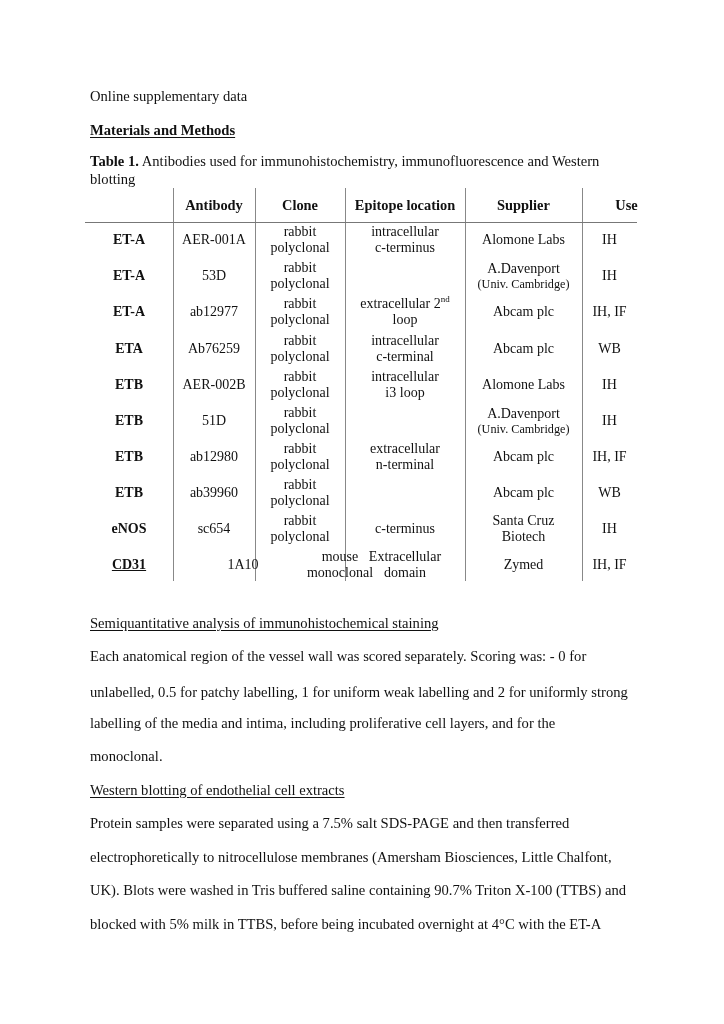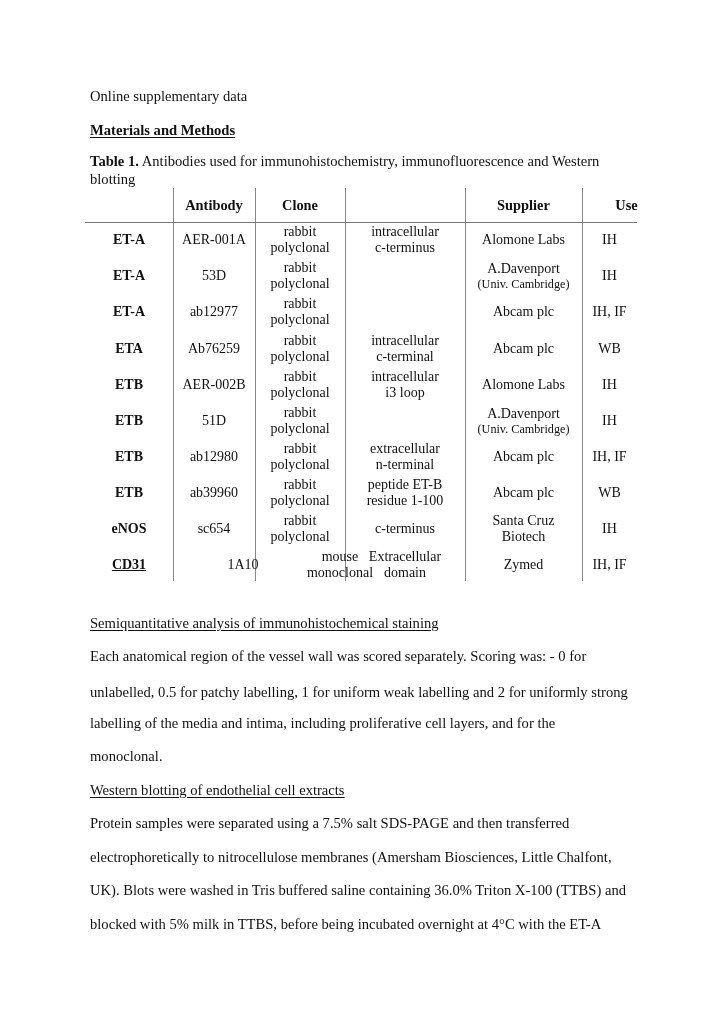--- a/index.html
+++ b/index.html
@@ -38,20 +38,21 @@
 <div class="tbl">
   <div class="vline" style="left:88px;"></div>
   <div class="vline" style="left:170px;"></div>
   <div class="vline" style="left:260px;"></div>
   <div class="vline" style="left:380px;"></div>
   <div class="vline" style="left:497px;"></div>
   <div class="hline"></div>
 
   <div class="hdr" style="left:88px;width:82px;">Antibody</div>
   <div class="hdr" style="left:170px;width:90px;">Clone</div>
+  <div class="hdr" style="left:260px;width:120px;">Epitope location</div>
   <div class="hdr" style="left:380px;width:117px;">Supplier</div>
   <div class="hdr" style="left:514px;width:55px;">Use</div>
 
   <div id="rows">
       <div class="row" style="top: 36px; height: 32px;">
         <div class="cell t" style="left: 0px; width: 88px;">
           <span>ET-A</span>
         </div>
         <div class="cell" style="left: 88px; width: 82px;">
           <span>AER-001A</span>
@@ -95,20 +96,24 @@
         <div class="cell t" style="left: 0px; width: 88px;">
           <span>ET-A</span>
         </div>
         <div class="cell" style="left: 88px; width: 82px;">
           <span>ab12977</span>
         </div>
         <div class="cell" style="left: 170px; width: 90px;">
           <span>rabbit</span>
           <span>polyclonal</span>
         </div>
+        <div class="cell" style="left: 260px; width: 120px;">
+          <span><span>extracellular 2</span><sup>nd</sup></span>
+          <span>loop</span>
+        </div>
         <div class="cell" style="left: 380px; width: 117px;">
           <span>Abcam plc</span>
         </div>
         <div class="cell" style="left: 497px; width: 55px;">
           <span>IH, IF</span>
         </div>
       </div>
       <div class="row" style="top: 145px; height: 32px;">
         <div class="cell t" style="left: 0px; width: 88px;">
           <span>ETA</span>
@@ -198,24 +203,20 @@
       <div class="row" style="top: 289px; height: 32px;">
         <div class="cell t" style="left: 0px; width: 88px;">
           <span>ETB</span>
         </div>
         <div class="cell" style="left: 88px; width: 82px;">
           <span>ab39960</span>
         </div>
         <div class="cell" style="left: 170px; width: 90px;">
           <span>rabbit</span>
           <span>polyclonal</span>
-        </div>
-        <div class="cell" style="left: 260px; width: 120px;">
-          <span>peptide ET-B</span>
-          <span>residue 1-100</span>
         </div>
         <div class="cell" style="left: 380px; width: 117px;">
           <span>Abcam plc</span>
         </div>
         <div class="cell" style="left: 497px; width: 55px;">
           <span>WB</span>
         </div>
       </div>
       <div class="row" style="top: 325px; height: 32px;">
         <div class="cell t" style="left: 0px; width: 88px;">
@@ -266,14 +267,14 @@
 
 <div class="abs p u" style="top:615px;">Semiquantitative analysis of immunohistochemical staining</div>
 <div class="abs p" style="top:648px;">Each anatomical region of the vessel wall was scored separately. Scoring was: - 0 for</div>
 <div class="abs p" style="top:684px;">unlabelled, 0.5 for patchy labelling, 1 for uniform weak labelling and 2 for uniformly strong</div>
 <div class="abs p" style="top:715px;">labelling of the media and intima, including  proliferative cell layers, and for the</div>
 <div class="abs p" style="top:748px;">monoclonal.</div>
 
 <div class="abs p u" style="top:782px;">Western blotting of endothelial cell extracts</div>
 <div class="abs p" style="top:815px;">Protein samples were separated using a 7.5% salt SDS-PAGE and then transferred</div>
 <div class="abs p" style="top:849px;">electrophoretically to nitrocellulose membranes (Amersham Biosciences, Little Chalfont,</div>
-<div class="abs p" style="top:882px;">UK). Blots were washed in Tris buffered saline containing 36.0% Triton X-100 (TTBS) and</div>
+<div class="abs p" style="top:882px;">UK). Blots were washed in Tris buffered saline containing 90.7% Triton X-100 (TTBS) and</div>
 <div class="abs p" style="top:916px;">blocked with 5% milk in TTBS, before being incubated overnight at 4°C with the ET-A</div>
 
 </body></html>

